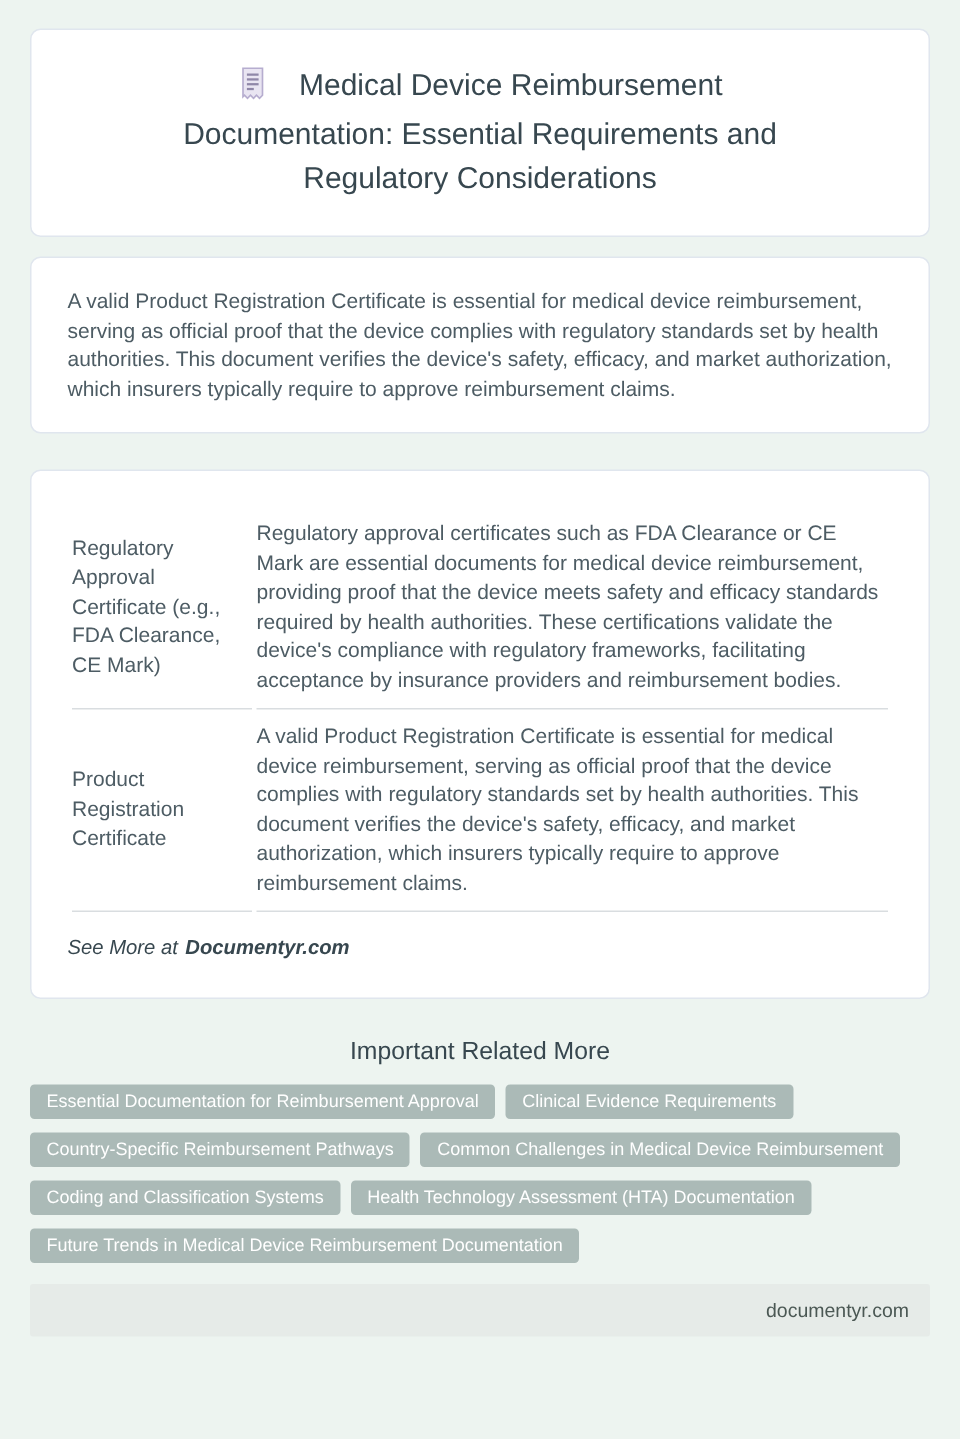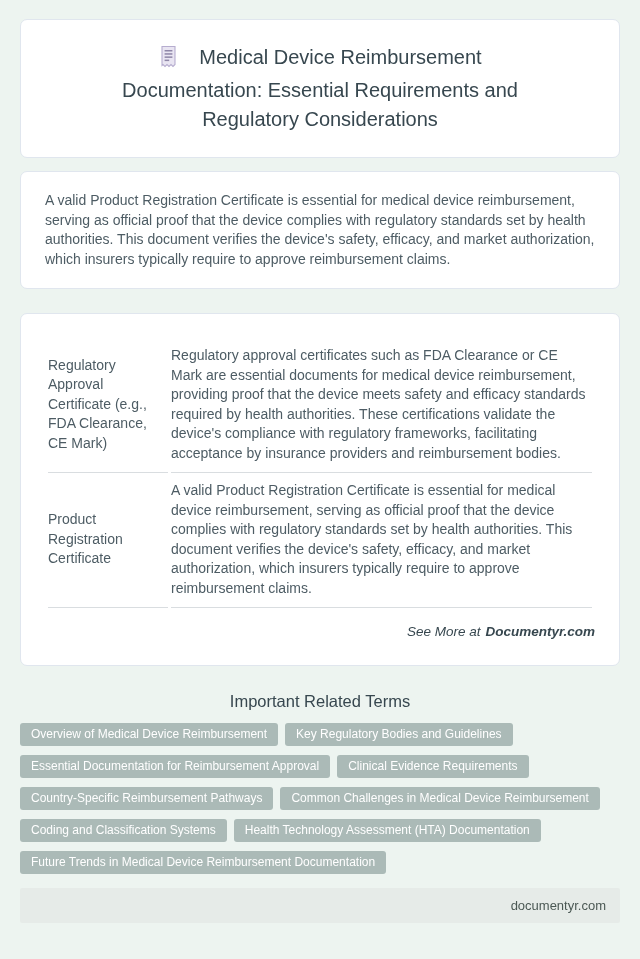--- a/index.html
+++ b/index.html
@@ -72,21 +72,21 @@
     border-bottom:1px solid var(--divider);
     font-size:14px;
     line-height:19.5px;
     color:var(--text-body);
     vertical-align:middle;
     padding:8px 0 9px 0;
   }
   td.term-cell{width:120px;}
   .see-more{
     margin-top:16px;
-    text-align:right;
+    text-align:left;
     font-style:italic;
     font-size:13.5px;
     color:var(--text-primary);
   }
   .see-more .prefix{margin-right:5px;}
   .see-more b{font-weight:700;}
   .related-heading{
     margin:26px 0 12px 0;
     text-align:center;
     font-size:16.5px;
@@ -161,24 +161,23 @@
           <td class="term-cell">Product Registration Certificate</td>
           <td class="desc-cell">A valid Product Registration Certificate is essential for medical device reimbursement, serving as official proof that the device complies with regulatory standards set by health authorities. This document verifies the device's safety, efficacy, and market authorization, which insurers typically require to approve reimbursement claims.</td>
         </tr>
       </tbody>
     </table>
     <p class="see-more">
       <span class="prefix">See More at</span><b>Documentyr.com</b>
     </p>
   </div>
 
-  <h2 class="related-heading">Important Related Terms</h2>
+  <h2 class="related-heading">Important Related More</h2>
 
   <div id="tags">
-      <div class="tag-row"><span class="tag">Overview of Medical Device Reimbursement</span><span class="tag">Key Regulatory Bodies and Guidelines</span></div>
       <div class="tag-row"><span class="tag">Essential Documentation for Reimbursement Approval</span><span class="tag">Clinical Evidence Requirements</span></div>
       <div class="tag-row"><span class="tag">Country-Specific Reimbursement Pathways</span><span class="tag">Common Challenges in Medical Device Reimbursement</span></div>
       <div class="tag-row"><span class="tag">Coding and Classification Systems</span><span class="tag">Health Technology Assessment (HTA) Documentation</span></div>
       <div class="tag-row"><span class="tag">Future Trends in Medical Device Reimbursement Documentation</span></div>
     </div>
 
   <div class="footer-bar">
     <span>documentyr.com</span>
   </div>
 

